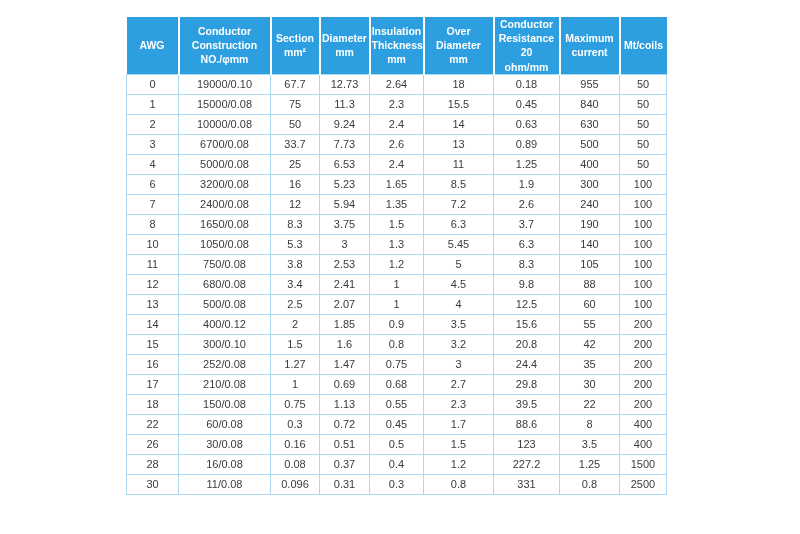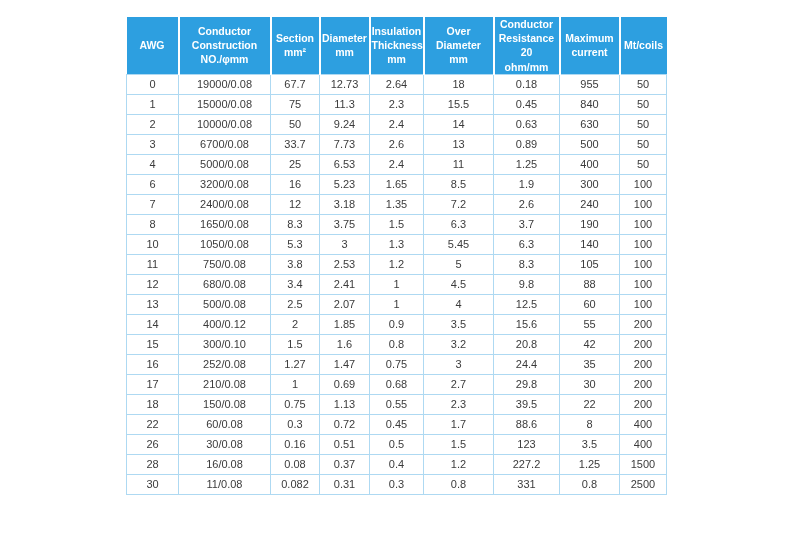--- a/index.html
+++ b/index.html
@@ -91,21 +91,21 @@
 Resistance 20
 ohm/mm</th>
             <th>Maximum
 current</th>
             <th>Mt/coils</th>
           </tr>
       </thead>
       <tbody>
           <tr>
             <td>0</td>
-            <td>19000/0.08</td>
+            <td>19000/0.10</td>
             <td>67.7</td>
             <td>12.73</td>
             <td>2.64</td>
             <td>18</td>
             <td>0.18</td>
             <td>955</td>
             <td>50</td>
           </tr>
           <tr>
             <td>1</td>
@@ -159,21 +159,21 @@
             <td>1.65</td>
             <td>8.5</td>
             <td>1.9</td>
             <td>300</td>
             <td>100</td>
           </tr>
           <tr>
             <td>7</td>
             <td>2400/0.08</td>
             <td>12</td>
-            <td>3.18</td>
+            <td>5.94</td>
             <td>1.35</td>
             <td>7.2</td>
             <td>2.6</td>
             <td>240</td>
             <td>100</td>
           </tr>
           <tr>
             <td>8</td>
             <td>1650/0.08</td>
             <td>8.3</td>
@@ -312,21 +312,21 @@
             <td>0.37</td>
             <td>0.4</td>
             <td>1.2</td>
             <td>227.2</td>
             <td>1.25</td>
             <td>1500</td>
           </tr>
           <tr>
             <td>30</td>
             <td>11/0.08</td>
-            <td>0.082</td>
+            <td>0.096</td>
             <td>0.31</td>
             <td>0.3</td>
             <td>0.8</td>
             <td>331</td>
             <td>0.8</td>
             <td>2500</td>
           </tr>
         </tbody>
     </table>
   </div>

